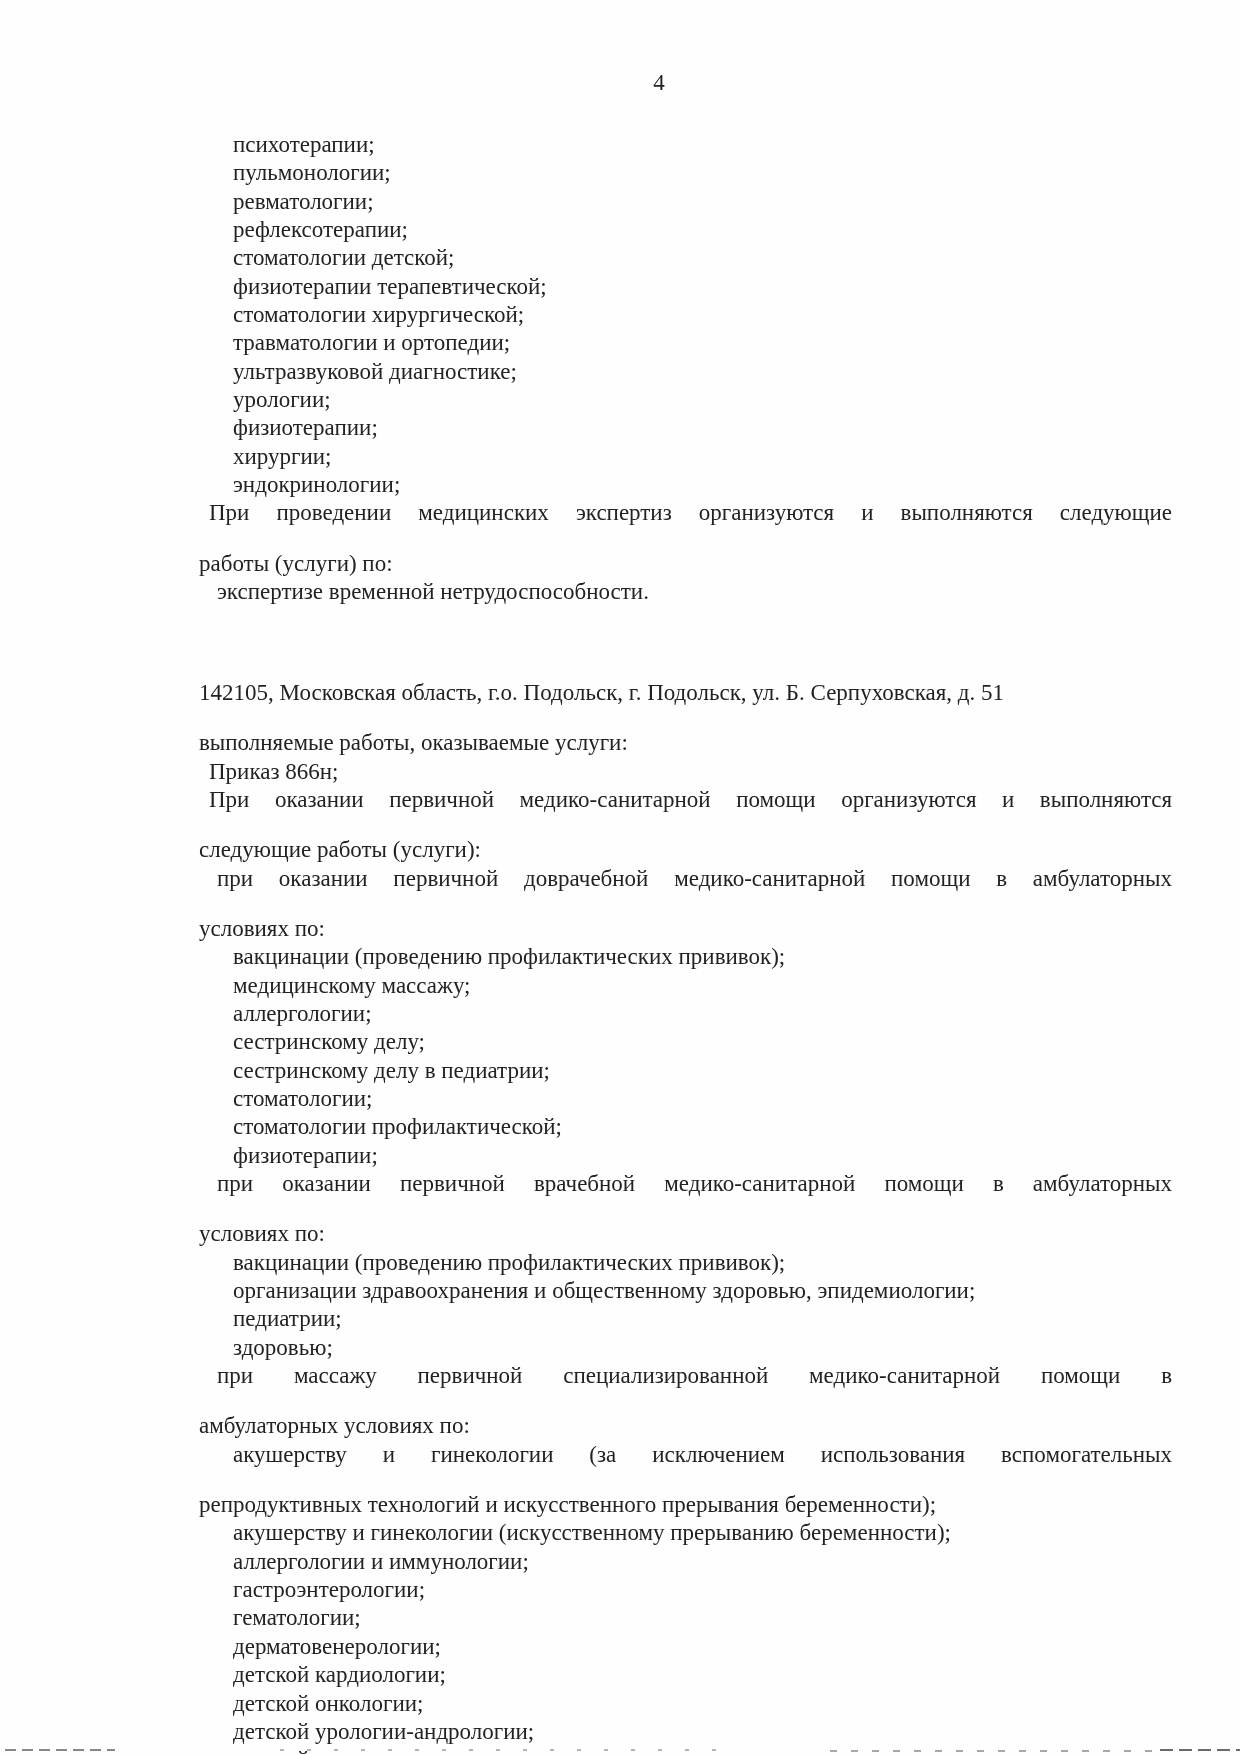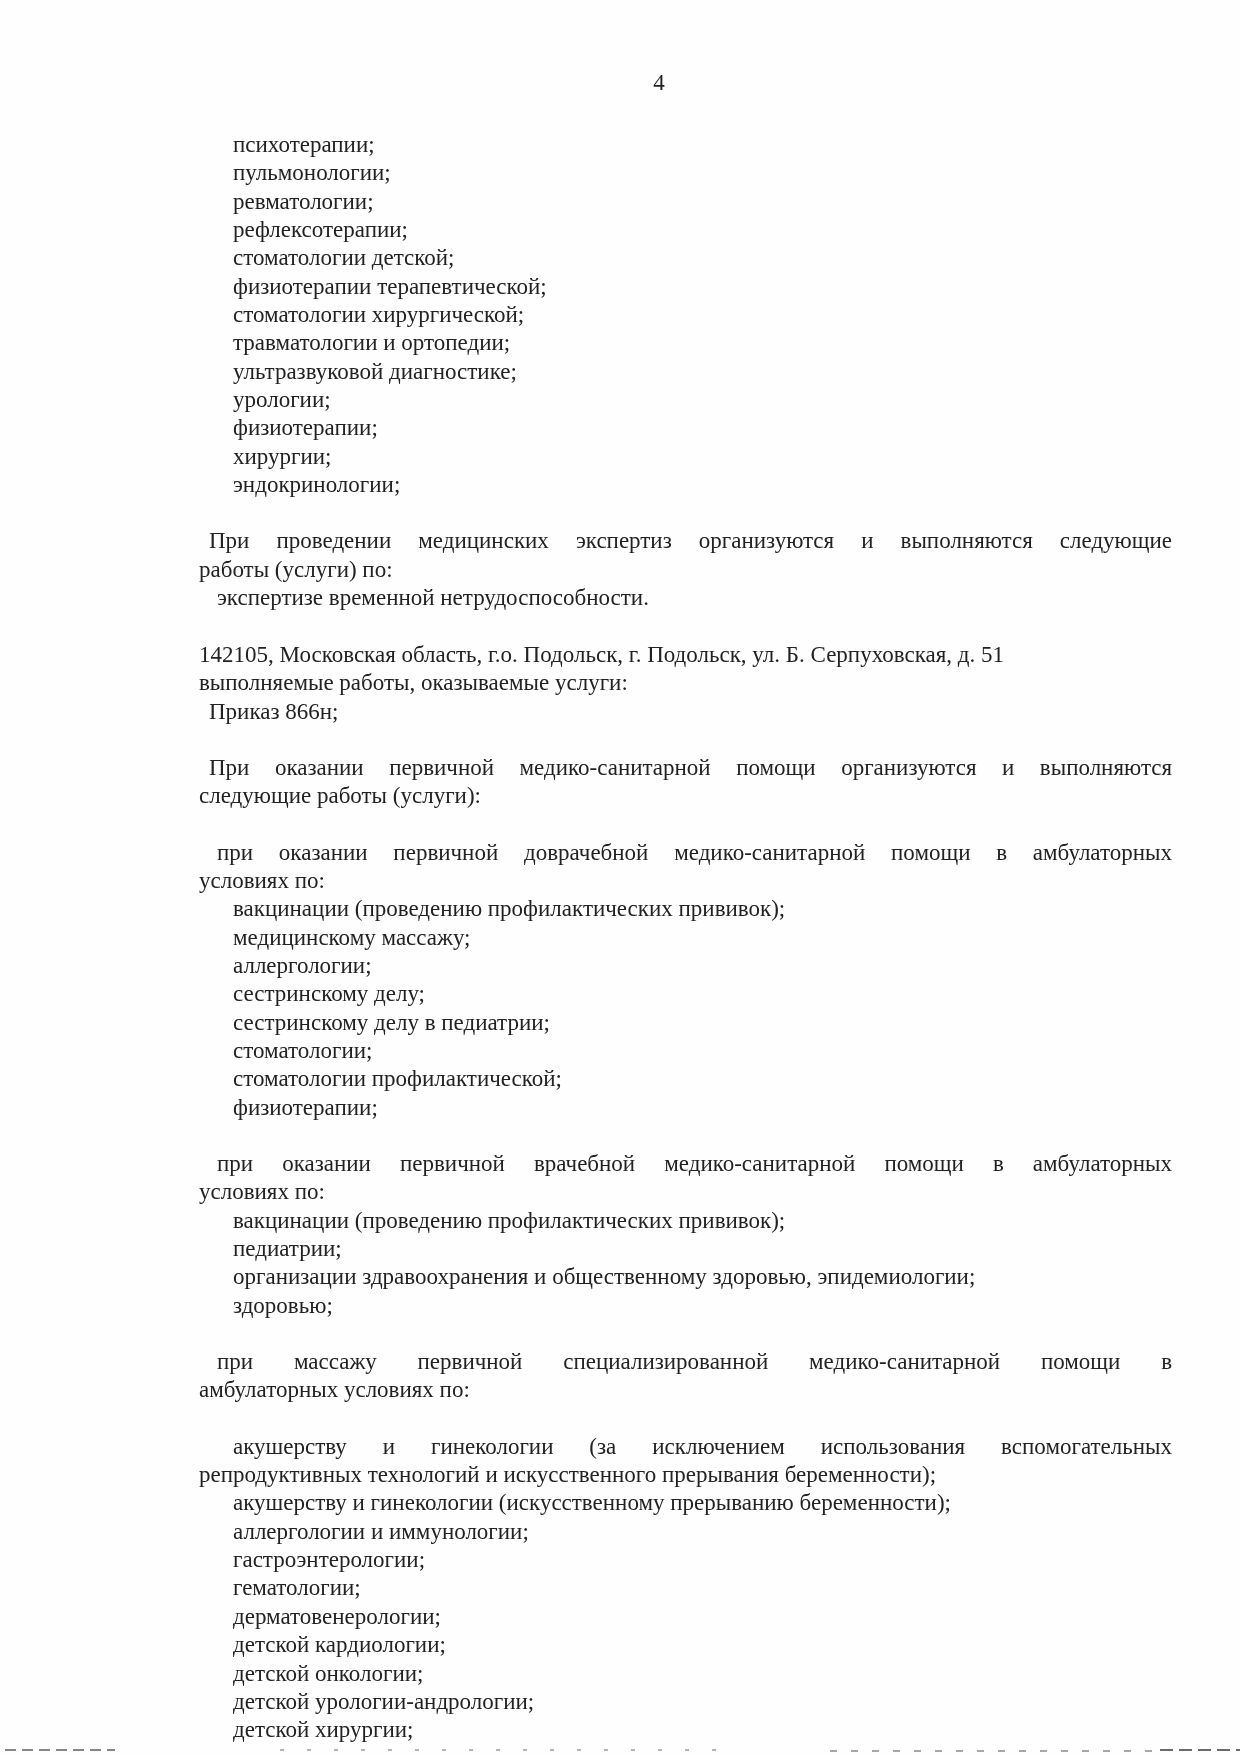--- a/index.html
+++ b/index.html
@@ -29,28 +29,27 @@
     position: absolute;
     top: 131px;
     left: 199px;
     width: 973px;
   }
   .line {
     line-height: 28.35px;
     min-height: 28.35px;
     white-space: normal;
   }
-  .ind-0 { padding-left: 0; }
+  .ind-0 { padding-left: 0; margin-top: 22px; }
   .ind-1 { padding-left: 10px; }
   .ind-2 { padding-left: 18px; }
   .ind-3 { padding-left: 34px; }
   .stretch {
     text-align: justify;
     text-align-last: justify;
-    margin-top: 28px;
   }
   .blank {  }
   
   .scan-noise {
     position: absolute;
     left: 0;
     bottom: 3px;
     width: 1240px;
     height: 3px;
     background-repeat: no-repeat;
@@ -97,22 +96,22 @@
       <div class="line ind-3">медицинскому массажу;</div>
       <div class="line ind-3">аллергологии;</div>
       <div class="line ind-3">сестринскому делу;</div>
       <div class="line ind-3">сестринскому делу в педиатрии;</div>
       <div class="line ind-3">стоматологии;</div>
       <div class="line ind-3">стоматологии профилактической;</div>
       <div class="line ind-3">физиотерапии;</div>
       <div class="line ind-2 stretch">при оказании первичной врачебной медико-санитарной помощи в амбулаторных</div>
       <div class="line ind-0">условиях по:</div>
       <div class="line ind-3">вакцинации (проведению профилактических прививок);</div>
+      <div class="line ind-3">организации здравоохранения и общественному здоровью, эпидемиологии;</div>
       <div class="line ind-3">педиатрии;</div>
-      <div class="line ind-3">организации здравоохранения и общественному здоровью, эпидемиологии;</div>
       <div class="line ind-3">здоровью;</div>
       <div class="line ind-2 stretch">при массажу первичной специализированной медико-санитарной помощи в</div>
       <div class="line ind-0">амбулаторных условиях по:</div>
       <div class="line ind-3 stretch">акушерству и гинекологии (за исключением использования вспомогательных</div>
       <div class="line ind-0">репродуктивных технологий и искусственного прерывания беременности);</div>
       <div class="line ind-3">акушерству и гинекологии (искусственному прерыванию беременности);</div>
       <div class="line ind-3">аллергологии и иммунологии;</div>
       <div class="line ind-3">гастроэнтерологии;</div>
       <div class="line ind-3">гематологии;</div>
       <div class="line ind-3">дерматовенерологии;</div>

